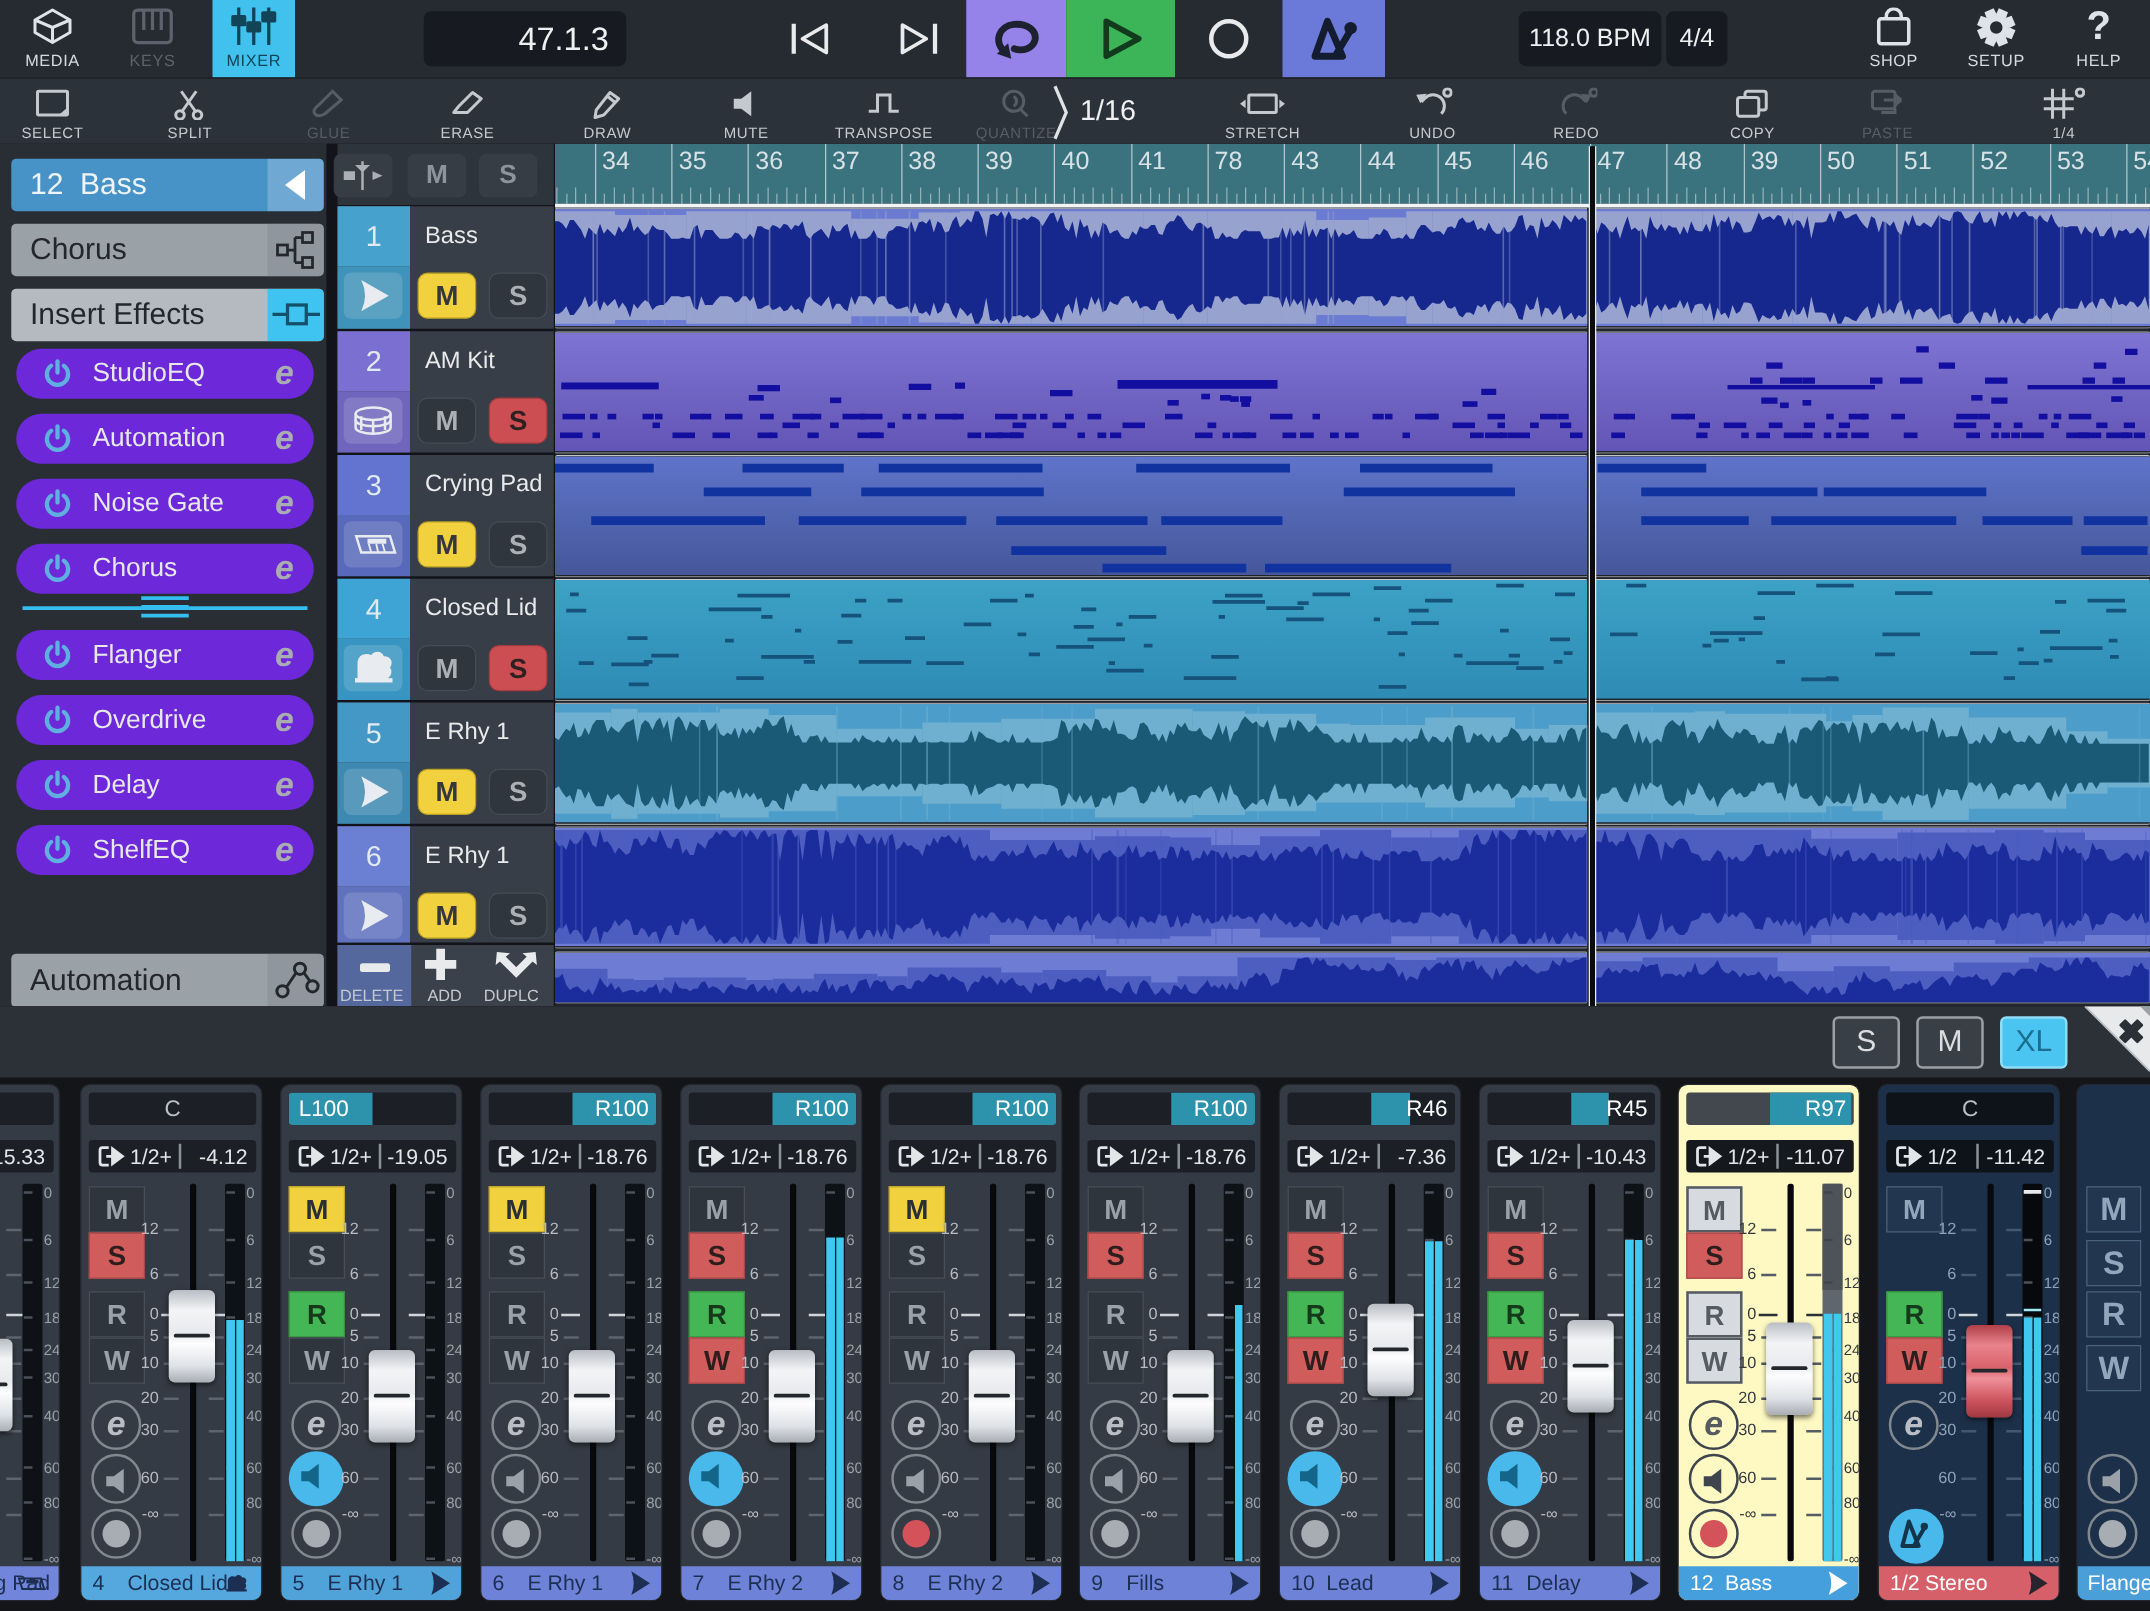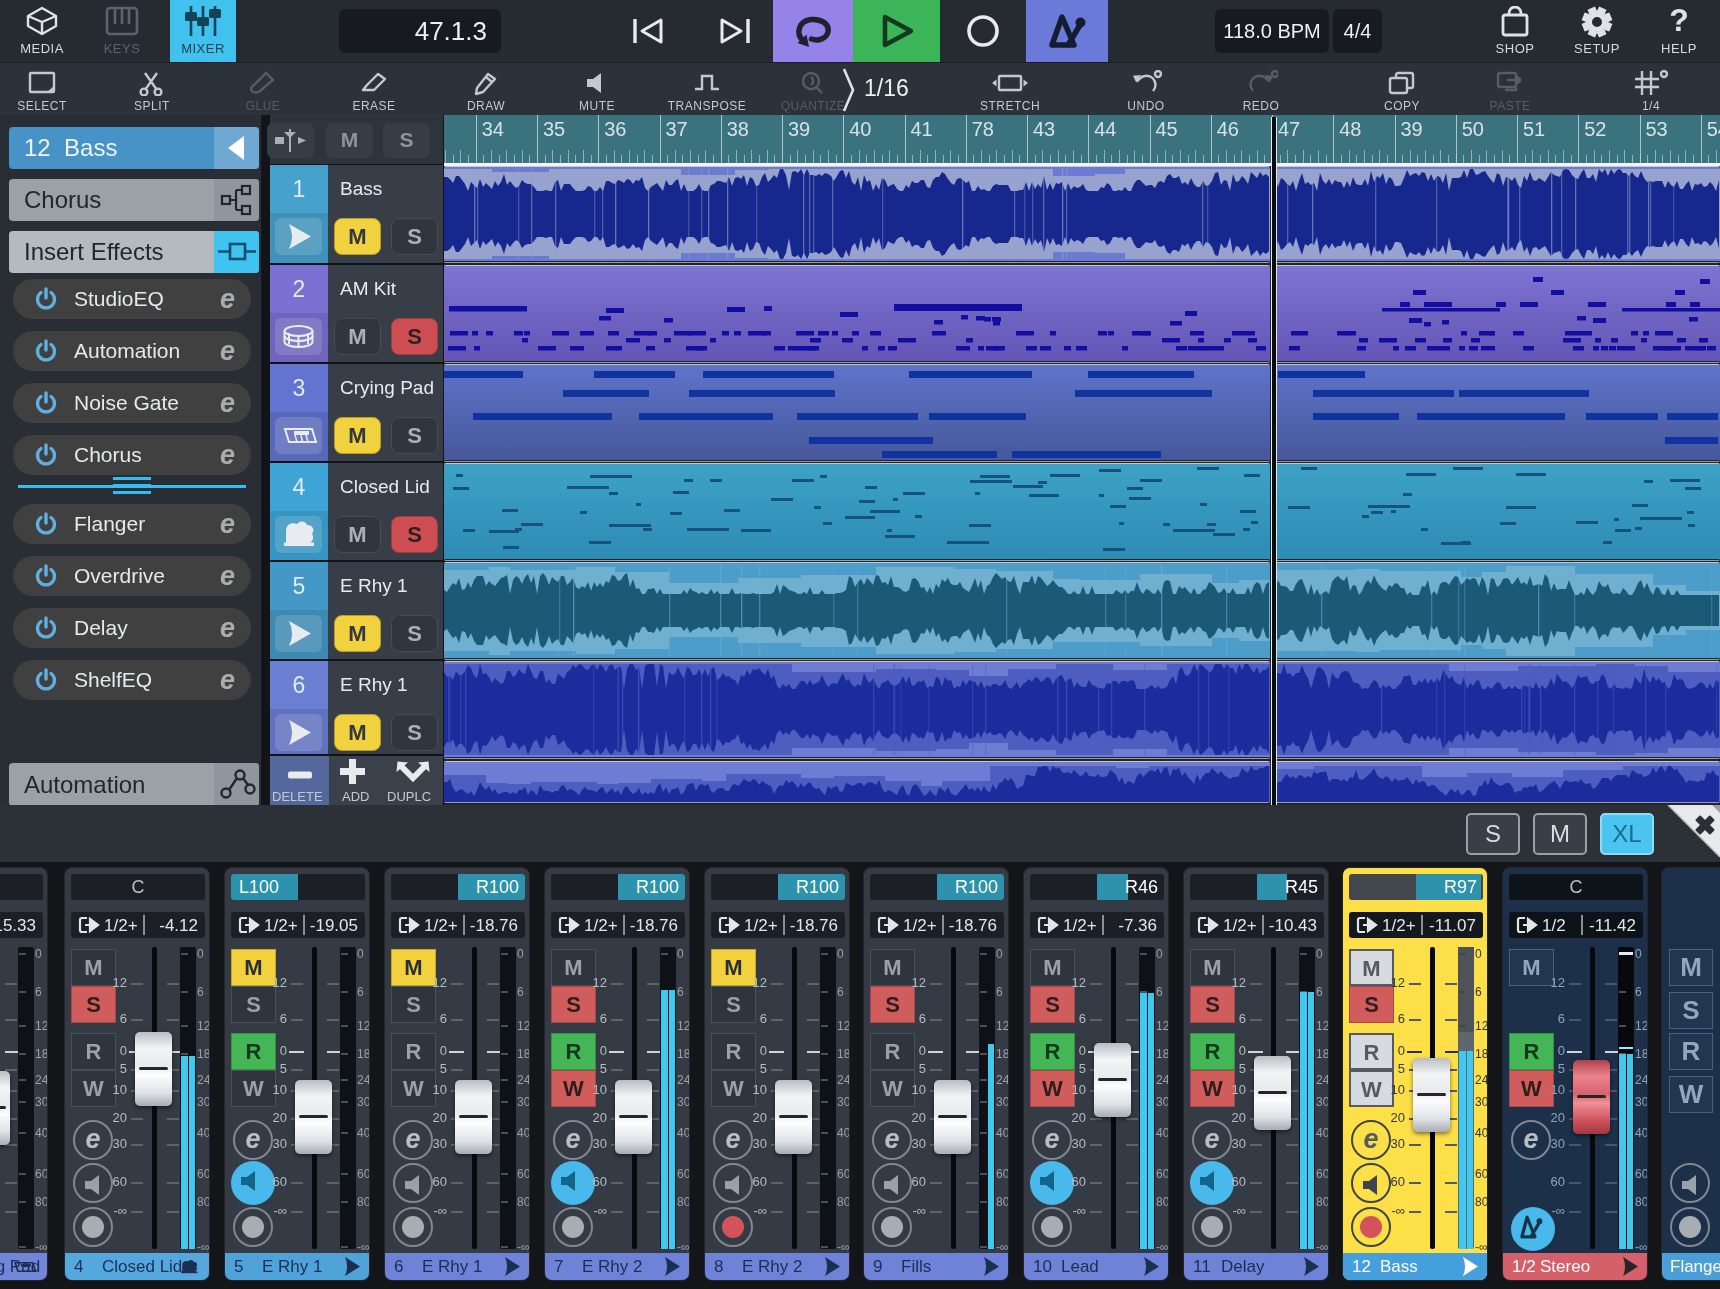--- a/index.html
+++ b/index.html
@@ -11,21 +11,21 @@
 .tbitem .lbl{position:absolute;left:50%;transform:translateX(-50%);top:36px;font-size:12px;letter-spacing:.5px;color:#c3c9cf;white-space:nowrap;}
 .tbitem.dim .lbl{color:#565d66;}
 .topitem{position:absolute;top:0;height:62px;text-align:center;}
 .topitem .lbl{position:absolute;left:50%;transform:translateX(-50%);top:41px;font-size:13px;letter-spacing:.5px;color:#d6dade;white-space:nowrap;}
 .dispbox{position:absolute;background:#171b21;border-radius:6px;color:#eef0f2;}
 
 #sidebar{left:0;top:115px;width:261px;height:695px;background:#292e35;}
 .sideitem{position:absolute;left:9px;width:250px;height:42px;border-radius:4px;overflow:hidden;}
 .sideitem .txt{position:absolute;left:15px;top:50%;transform:translateY(-50%);font-size:24px;color:#23272c;}
 .sideitem .icn{position:absolute;right:0;top:0;width:45px;height:42px;}
-.fxpill{position:absolute;left:13px;width:238px;height:40px;border-radius:20px;background:#404040;}
+.fxpill{position:absolute;left:13px;width:238px;height:40px;border-radius:20px;background:#6d28d9;}
 .fxpill .nm{position:absolute;left:61px;top:50%;transform:translateY(-50%);font-size:21px;color:#e6e8ea;}
 .fxpill .e{position:absolute;right:16px;top:50%;transform:translateY(-50%);font-size:27px;font-weight:bold;font-style:italic;color:#a9adb2;}
 
 #tracklist{left:262px;top:115px;width:182px;height:695px;background:#121419;}
 .trow{position:absolute;left:8px;width:173px;background:#383e47;}
 .tnum{position:absolute;left:0;top:0;width:58px;height:48px;text-align:center;line-height:48px;font-size:23px;color:#dfeaf2;}
 .tnum2{position:absolute;left:0;top:48px;width:58px;bottom:0;}
 .tname{position:absolute;left:70px;top:13px;font-size:19px;color:#e8eaec;white-space:nowrap;}
 .chip{position:absolute;left:5px;top:5px;width:47px;height:37px;border-radius:6px;background:rgba(255,255,255,0.14);}
 .msbtn{position:absolute;width:47px;height:37px;border-radius:8px;background:#30363e;border:1px solid #454c55;color:#aab0b6;font-weight:bold;font-size:22px;text-align:center;line-height:35px;}
@@ -34,21 +34,21 @@
 .hbtn{position:absolute;top:8px;width:47px;height:35px;border-radius:6px;background:#373d45;color:#8d949c;font-weight:bold;font-size:21px;text-align:center;line-height:34px;}
 
 #arrange{left:444px;top:115px;width:1276px;height:690px;background:#20242b;overflow:hidden;}
 #ruler{position:absolute;left:0;top:0;width:1276px;height:48px;background:#3a727e;}
 .playhead{position:absolute;top:2px;height:688px;width:7px;left:827px;}
 
 #mixer{left:0;top:805px;width:1720px;height:484px;background:#131519;}
 #mixtop{position:absolute;left:0;top:0;width:1720px;height:57px;background:#2c3138;}
 .smxl{position:absolute;top:8px;width:54px;height:42px;border-radius:5px;background:#393f46;border:2px solid #9aa0a6;color:#d9dde0;font-size:24px;text-align:center;line-height:38px;}
 .strip{position:absolute;top:62px;width:146px;height:414px;background:#353b44;border-radius:8px;border:1px solid #23272d;overflow:hidden;}
-.strip.sel{background:#fde047;}
+.strip.sel{background:#fef9c3;}
 .strip.dark{background:#1d3049;}
 .panbox{position:absolute;left:6px;top:6px;width:134px;height:26px;background:#1c2026;border-radius:3px;overflow:hidden;}
 .outbox{position:absolute;left:6px;top:44px;width:134px;height:26px;background:#1c2026;border-radius:3px;color:#e3e6e9;}
 .mbtn{position:absolute;left:6px;width:45px;height:37px;background:#2f353d;border:1px solid #484f58;color:#9aa1a8;font-weight:bold;font-size:22px;text-align:center;line-height:35px;}
 .mbtn.y{background:#f2d13f;border-color:#c2a828;color:#2b2f35;}
 .mbtn.r{background:#d15c5c;border-color:#a84747;color:#2e1d1d;}
 .mbtn.g{background:#45b655;border-color:#37913f;color:#153a1b;}
 .mbtn.lt{background:#d7dade;border:2px solid #565b61;color:#565b61;}
 .mbtn.nv{background:#22364f;border:1px solid #49617a;color:#93a7bc;}
 .circ{position:absolute;width:40px;height:40px;border-radius:50%;border:2px solid #81888f;}

